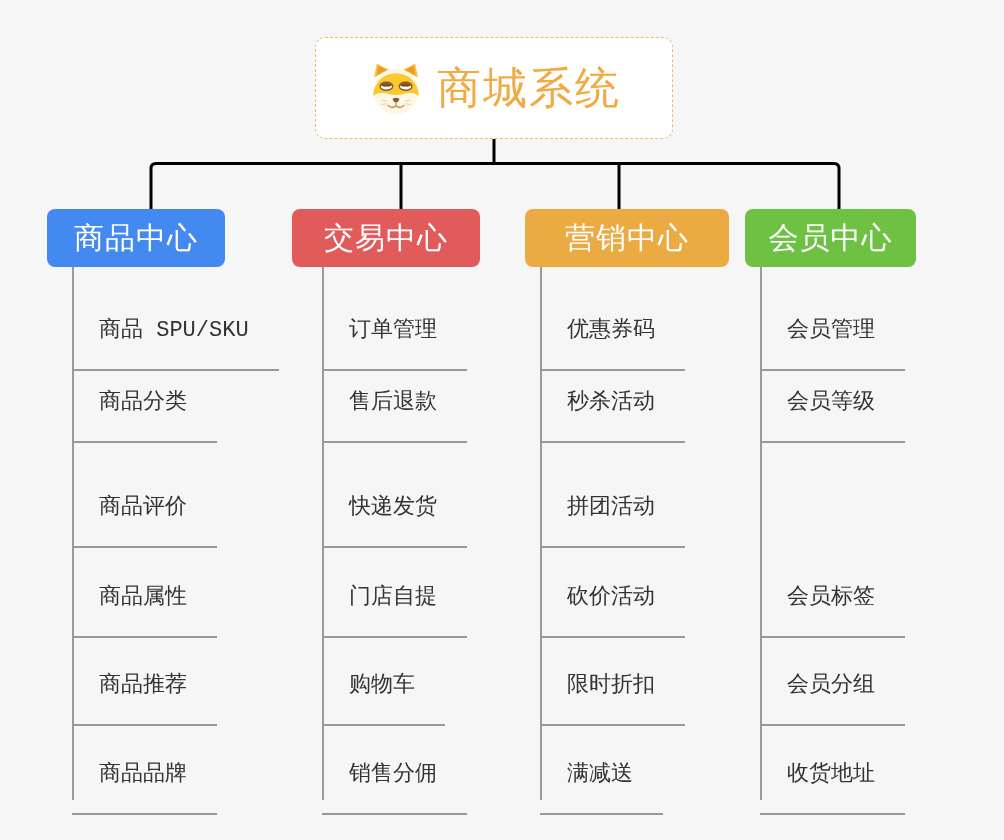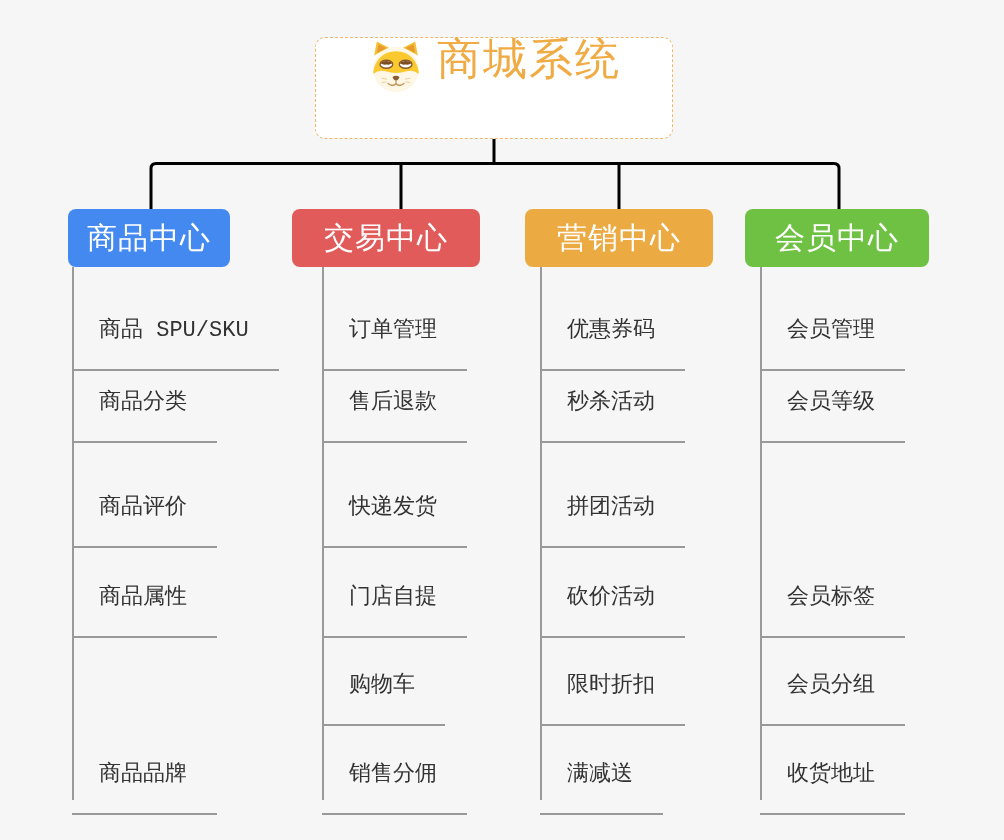--- a/index.html
+++ b/index.html
@@ -25,43 +25,42 @@
   }
   .connector-svg{position:absolute;left:0;top:0;width:1004px;height:840px;stroke:var(--connector)}
   .connector-svg path{fill:none;stroke-width:3px}
 
   
   .root-node{
     position:absolute;left:315px;top:37px;width:358px;height:102px;
     background:#ffffff;
     border:1px dashed var(--root_border);
     border-radius:10px;
-    display:flex;justify-content:center;gap:12px;
+    display:flex;align-items:center;justify-content:center;gap:12px;
     cursor:pointer;
-    font-family:Liberation Serif, serif;
   }
   .root-title{
     color:var(--root_title);
     font-size:44px;line-height:1;letter-spacing:2px;
   }
   .root-icon{width:58px;height:56px;display:block}
 
   
   .branch-header{
     position:absolute;top:209px;height:58px;
     border-radius:8px;
     display:flex;align-items:center;justify-content:center;
     color:var(--node_text);
     font-size:30px;letter-spacing:1px;
     cursor:pointer;
   }
-  .h0{left:68px;width:162px}
+  .h0{left:47px;width:178px}
   .h1{left:292px;width:188px}
-  .h2{left:525px;width:188px}
-  .h3{left:745px;width:184px}
+  .h2{left:525px;width:204px}
+  .h3{left:745px;width:171px}
 
   
   .spine{
     position:absolute;top:267px;height:533px;width:2px;
     background:var(--spine);
   }
   .s0{left:72px}.s1{left:322px}.s2{left:540px}.s3{left:760px}
 
   
   .item{
@@ -122,20 +121,21 @@
 
   <div class="spine s0"></div>
   <div class="spine s1"></div>
   <div class="spine s2"></div>
   <div class="spine s3"></div>
 
   <div class="item c0 r0">商品 SPU/SKU</div>
   <div class="item c0 r1">商品分类</div>
   <div class="item c0 r2">商品评价</div>
   <div class="item c0 r3">商品属性</div>
+  <div class="item c0 r4">商品推荐</div>
   <div class="item c0 r5">商品品牌</div>
 
   <div class="item c1 r0">订单管理</div>
   <div class="item c1 r1">售后退款</div>
   <div class="item c1 r2">快递发货</div>
   <div class="item c1 r3">门店自提</div>
   <div class="item c1 r4">购物车</div>
   <div class="item c1 r5">销售分佣</div>
 
   <div class="item c2 r0">优惠券码</div>

